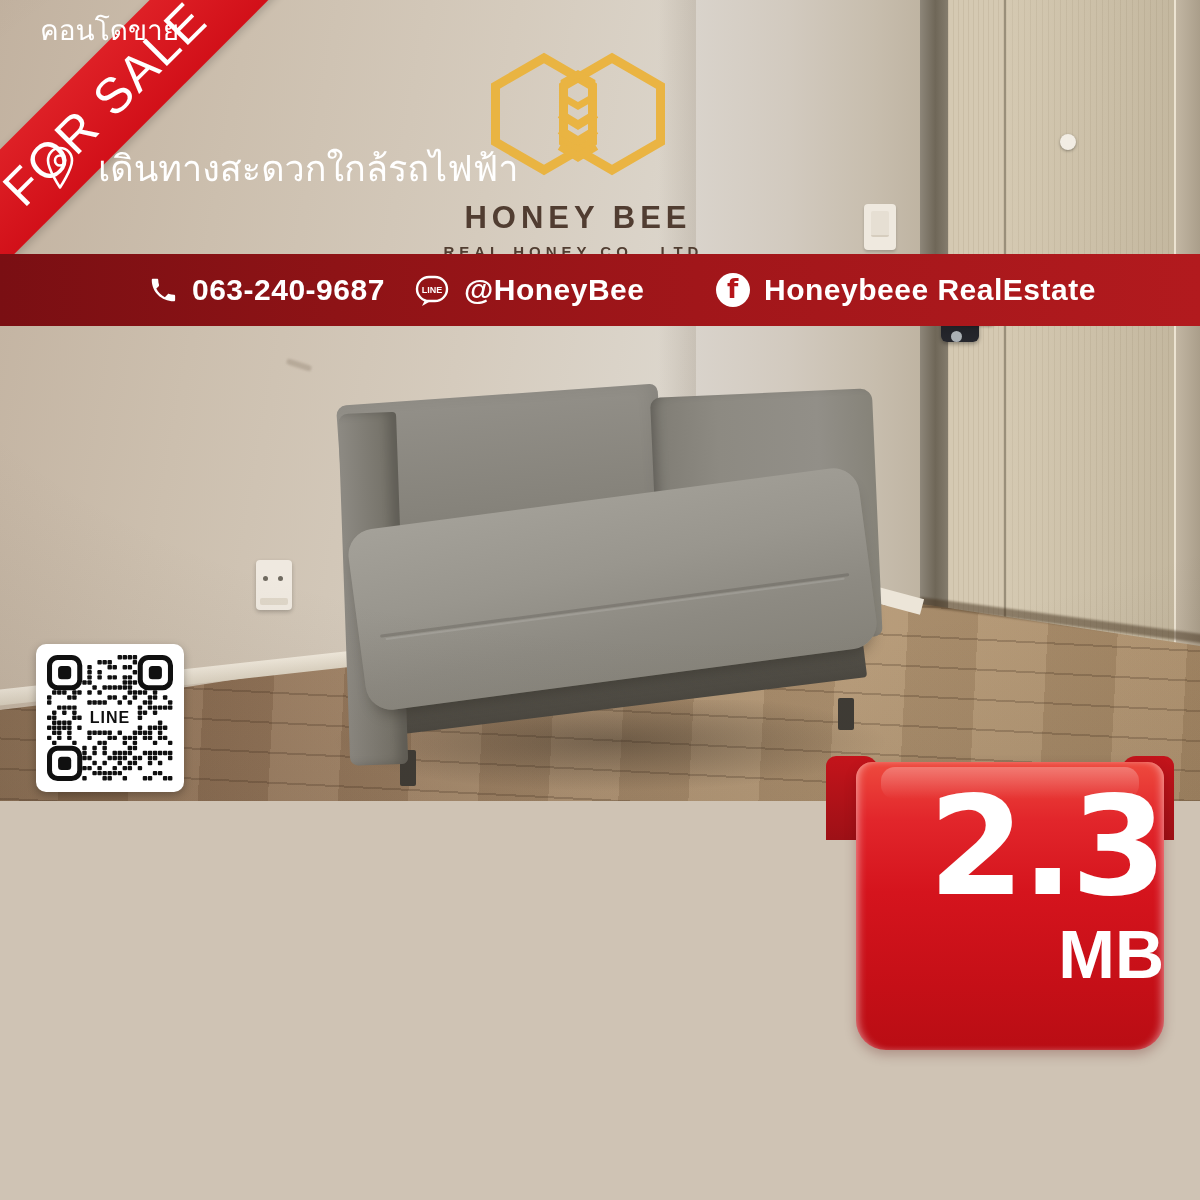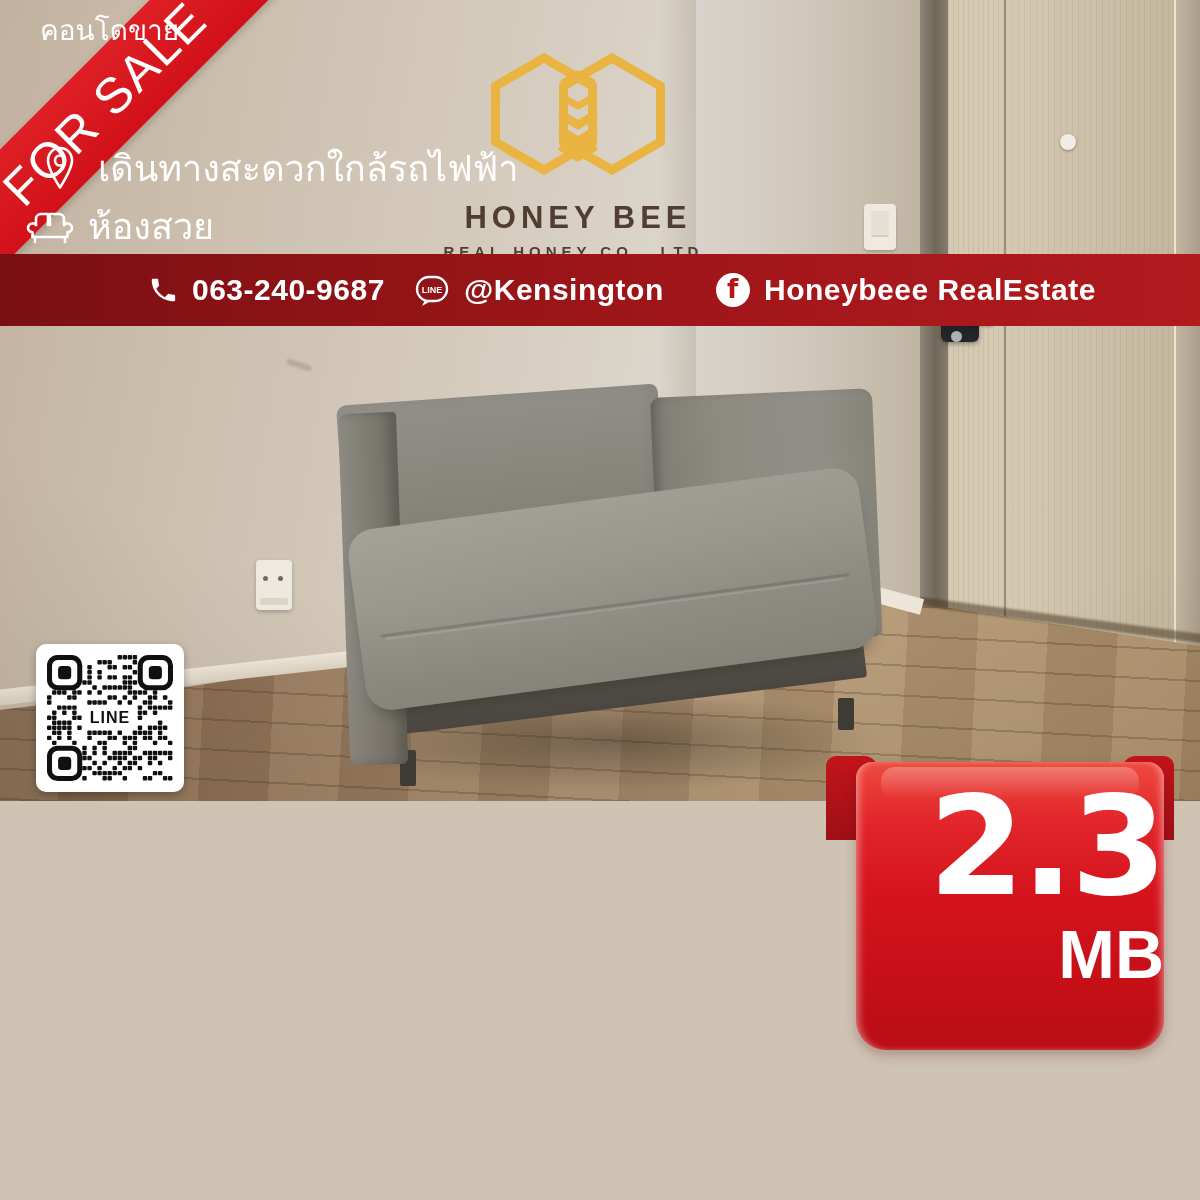--- a/index.html
+++ b/index.html
@@ -427,46 +427,36 @@
     <div class="abs feat feat-1">
       <span class="ic">
         <svg class="white-ic" width="30" height="46" viewBox="0 0 30 46">
           <path d="M15 2 C8 2 3 7.5 3 14.5 c0 9 12 27 12 27 s12-18 12-27 C27 7.5 22 2 15 2 z"></path>
           <circle cx="15" cy="14.5" r="5"></circle>
         </svg>
       </span>
       <span>เดินทางสะดวกใกล้รถไฟฟ้า</span>
     </div>
 
-    <div class="abs feat feat-2">
-      <span class="ic">
-        <svg class="white-ic" width="48" height="36" viewBox="0 0 48 36">
-          <path d="M10 16 v-6 a5 5 0 0 1 5-5 h7 v11 M24 16 V5 h9 a5 5 0 0 1 5 5 v6"></path>
-          <path d="M10 16 a4.5 4.5 0 1 0 -3.5 7.4 V28 h35 v-4.6 a4.5 4.5 0 1 0 -3.5 -7.4"></path>
-          <path d="M9 28 v5 M39 28 v5"></path>
-        </svg>
-      </span>
-      <span>ห้องสวย</span>
-    </div>
 
     <div class="abs footerbar">
       <div class="abs cgroup cg-phone">
         <svg width="30" height="30" viewBox="0 0 24 24">
           <path fill="#fff" d="M6.6 10.8c1.5 3 3.9 5.4 6.9 6.9l2.3-2.3c.3-.3.7-.4 1.1-.2 1.2.4 2.5.6 3.8.6.6 0 1 .4 1 1V20c0 .6-.4 1-1 1C10.6 21 3 13.4 3 4c0-.6.4-1 1-1h3.2c.6 0 1 .4 1 1 0 1.3.2 2.6.6 3.8.1.4 0 .8-.2 1.1l-2.3 2.3z"></path>
         </svg>
         <span>063-240-9687</span>
       </div>
 
       <div class="abs cgroup cg-line">
         <svg width="36" height="36" viewBox="0 0 36 36">
           <rect x="3" y="5" width="30" height="24" rx="12" fill="none" stroke="#fff" stroke-width="2.4"></rect>
           <path d="M11 28 l-3 6 7-4" fill="#fff"></path>
           <text x="18" y="20.5" text-anchor="middle" fill="#fff" font-size="9" font-weight="bold" font-family="Liberation Sans, sans-serif">LINE</text>
         </svg>
-        <span>@Kensington</span>
+        <span>@HoneyBee</span>
       </div>
 
       <div class="abs cgroup cg-fb">
         <span class="fb-circle">
           <b>f</b>
         </span>
         <span>Honeybeee RealEstate</span>
       </div>
     </div>
   </div>

